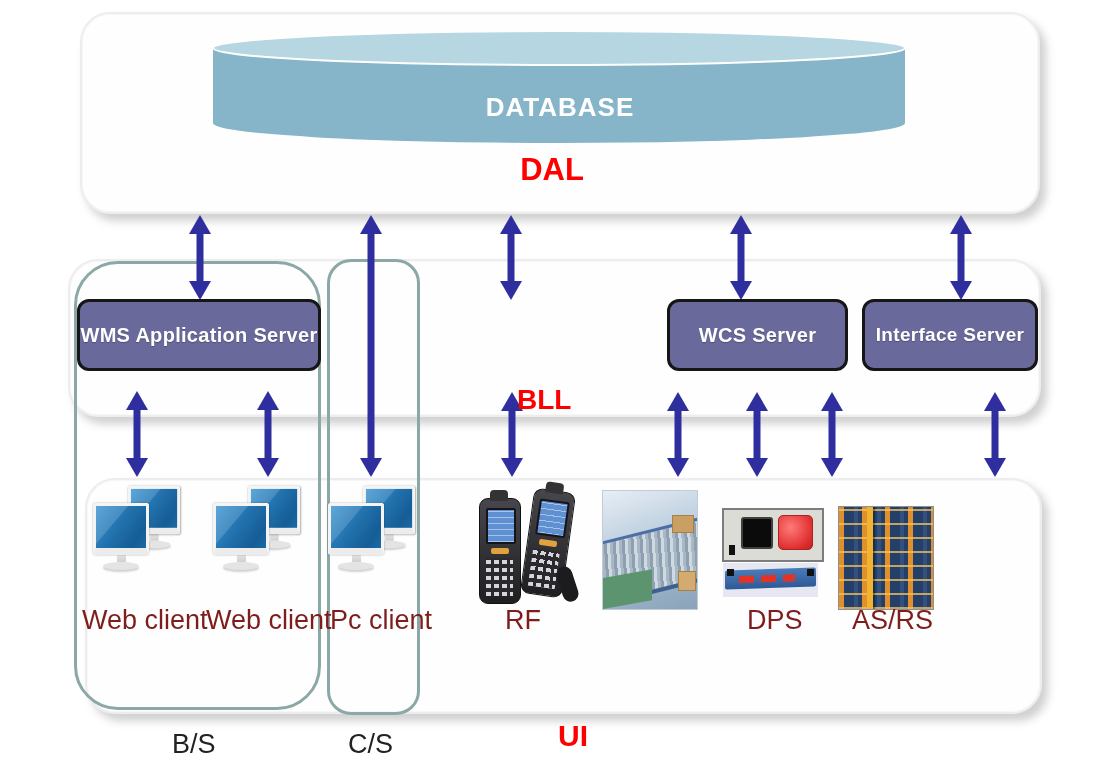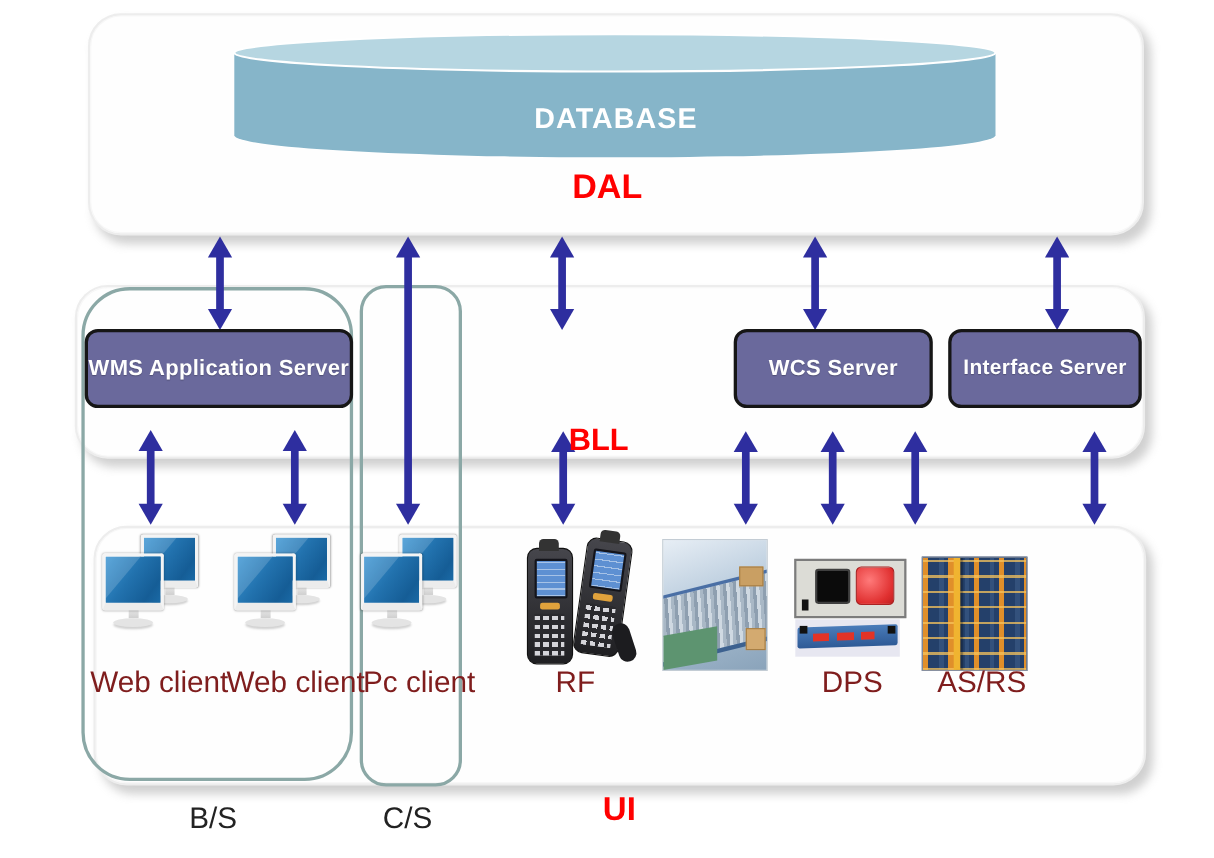--- a/index.html
+++ b/index.html
@@ -40,21 +40,21 @@
     position:absolute;left:405px;width:310px;text-align:center;color:#fff;
     font-weight:bold;font-size:26px;letter-spacing:1px;z-index:7;
   }
   .db-l1{top:59px;} .db-l2{top:92px;}
   
   .layer-label{
     position:absolute;color:var(--red);font-weight:bold;z-index:26;white-space:nowrap;
   }
   .lbl-dal{left:507px;top:152px;width:90px;text-align:center;font-size:31px;}
   .lbl-bll{left:517px;top:384px;width:80px;text-align:left;font-size:28px;}
-  .lbl-ui {left:538px;top:719px;width:50px;text-align:center;font-size:30px;}
+  .lbl-ui {left:538px;top:719px;width:50px;text-align:right;font-size:30px;}
   
   .server-box{
     position:absolute;background:var(--server);border:3px solid #161616;border-radius:12px;
     color:#fff;font-weight:bold;font-size:20px;letter-spacing:.3px;white-space:nowrap;
     display:flex;align-items:center;justify-content:center;overflow:hidden;z-index:25;
     text-shadow:0 1px 1px rgba(0,0,0,.25);
   }
   .sb-wms{left:77px;top:299px;width:238px;height:66px;}
   .sb-rf {left:422px;top:299px;width:208px;height:66px;}
   .sb-wcs{left:667px;top:299px;width:175px;height:66px;}

